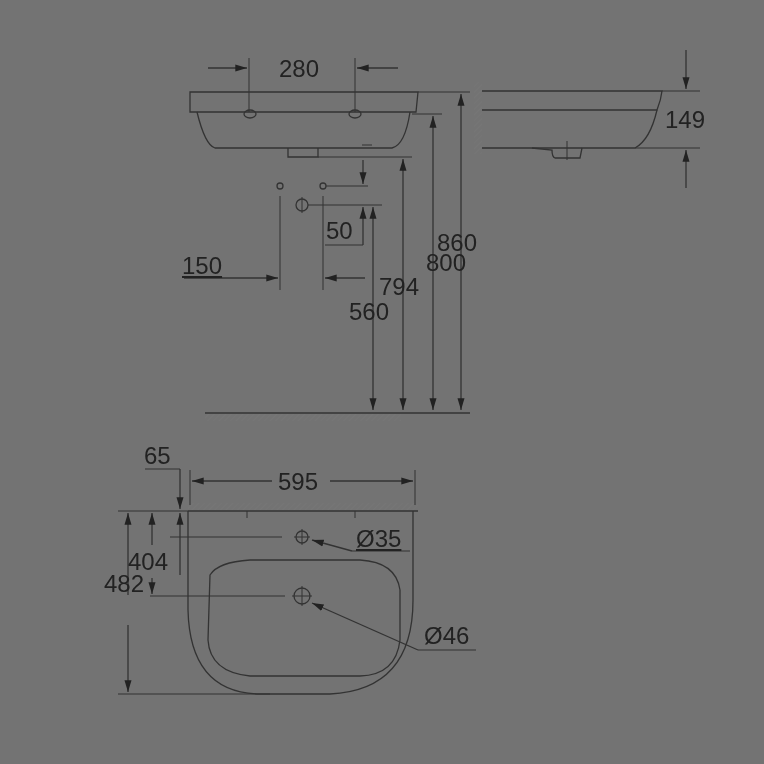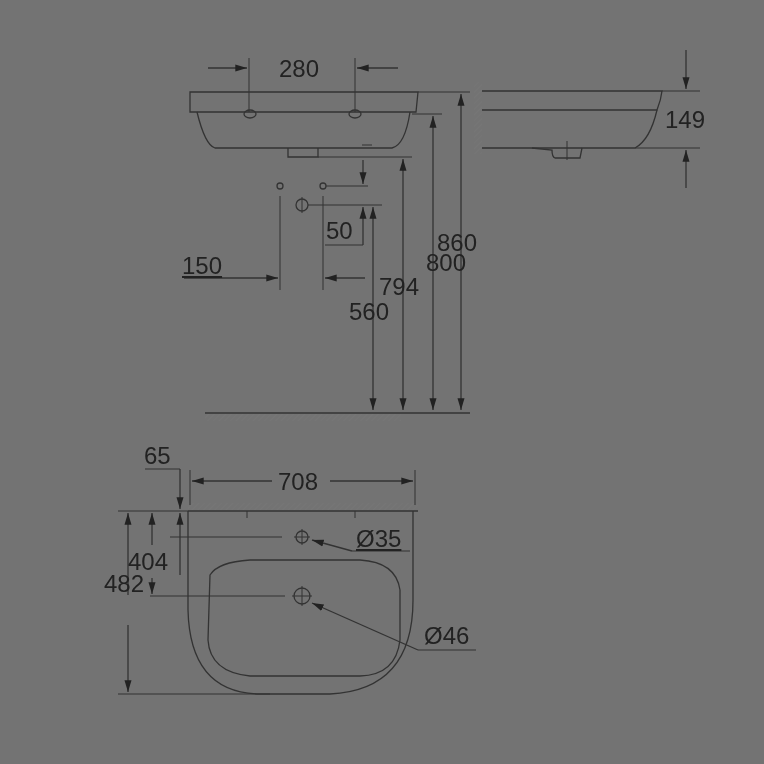--- a/index.html
+++ b/index.html
@@ -121,18 +121,18 @@
 
 <div class="lbl" style="left:279px;top:57px;">280</div>
 <div class="lbl" style="left:665px;top:108px;">149</div>
 <div class="lbl" style="left:326px;top:219px;">50</div>
 <div class="lbl" style="left:182px;top:254px;text-decoration:underline;">150</div>
 <div class="lbl" style="left:437px;top:231px;">860</div>
 <div class="lbl" style="left:410px;top:251px;margin-left:16px;">800</div>
 <div class="lbl" style="left:379px;top:275px;">794</div>
 <div class="lbl" style="left:349px;top:300px;">560</div>
 <div class="lbl" style="left:144px;top:444px;">65</div>
-<div class="lbl" style="left:278px;top:470px;">708</div>
+<div class="lbl" style="left:278px;top:470px;">595</div>
 <div class="lbl" style="left:356px;top:527px;text-decoration:underline;">Ø35</div>
 <div class="lbl" style="left:128px;top:550px;">404</div>
 <div class="lbl" style="left:104px;top:572px;">482</div>
 <div class="lbl" style="left:424px;top:624px;text-align:center;">Ø46</div>
 </div>
 
 </body></html>

